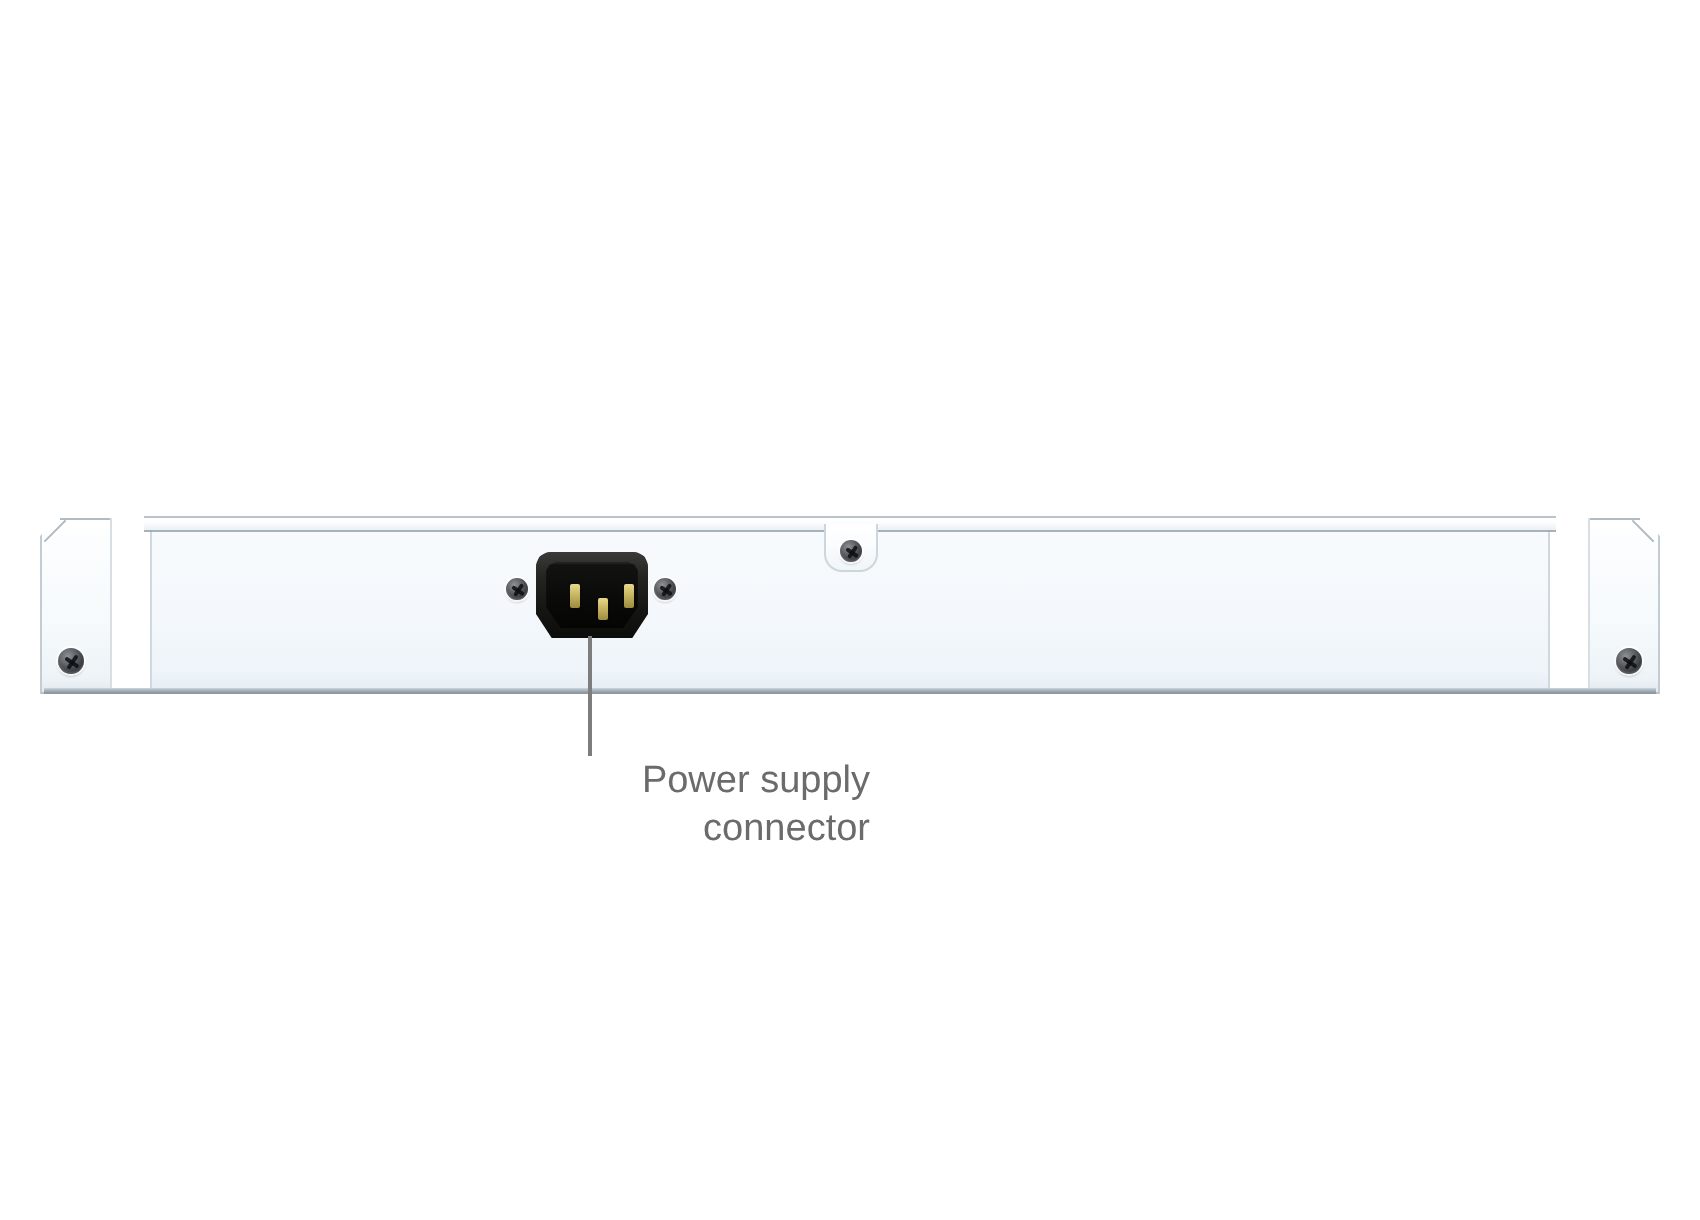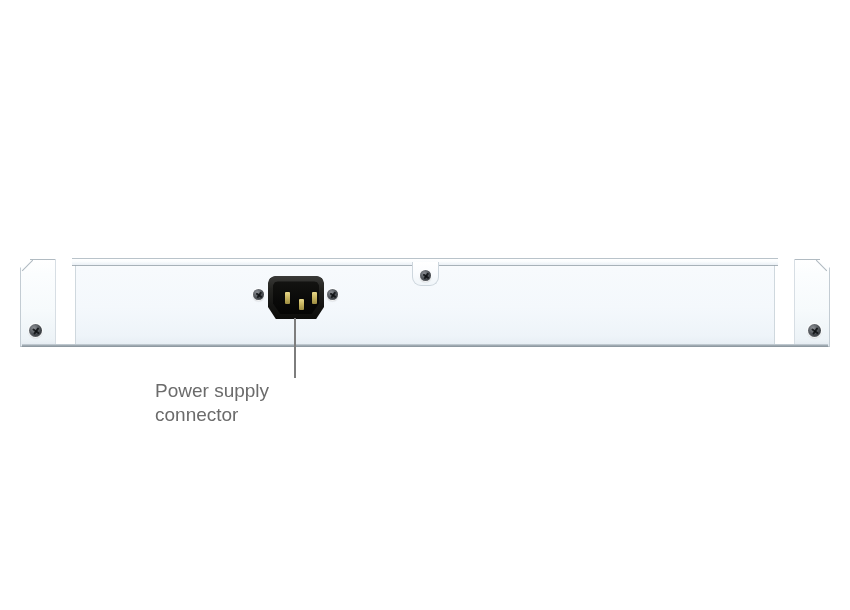--- a/index.html
+++ b/index.html
@@ -247,21 +247,21 @@
     top: 318px;
     width: 2px;
     height: 60px;
     background: #7d7d7d;
   }
   .callout-label {
     position: absolute;
     left: 155px;
     top: 379px;
     width: 280px;
-    text-align: left;
+    text-align: right;
     color: #6b6b6b;
     font-size: 19px;
     line-height: 24px;
     font-family: "Liberation Sans", sans-serif;
     white-space: pre-line;
   }
 </style>
 </head>
 <body>
 

